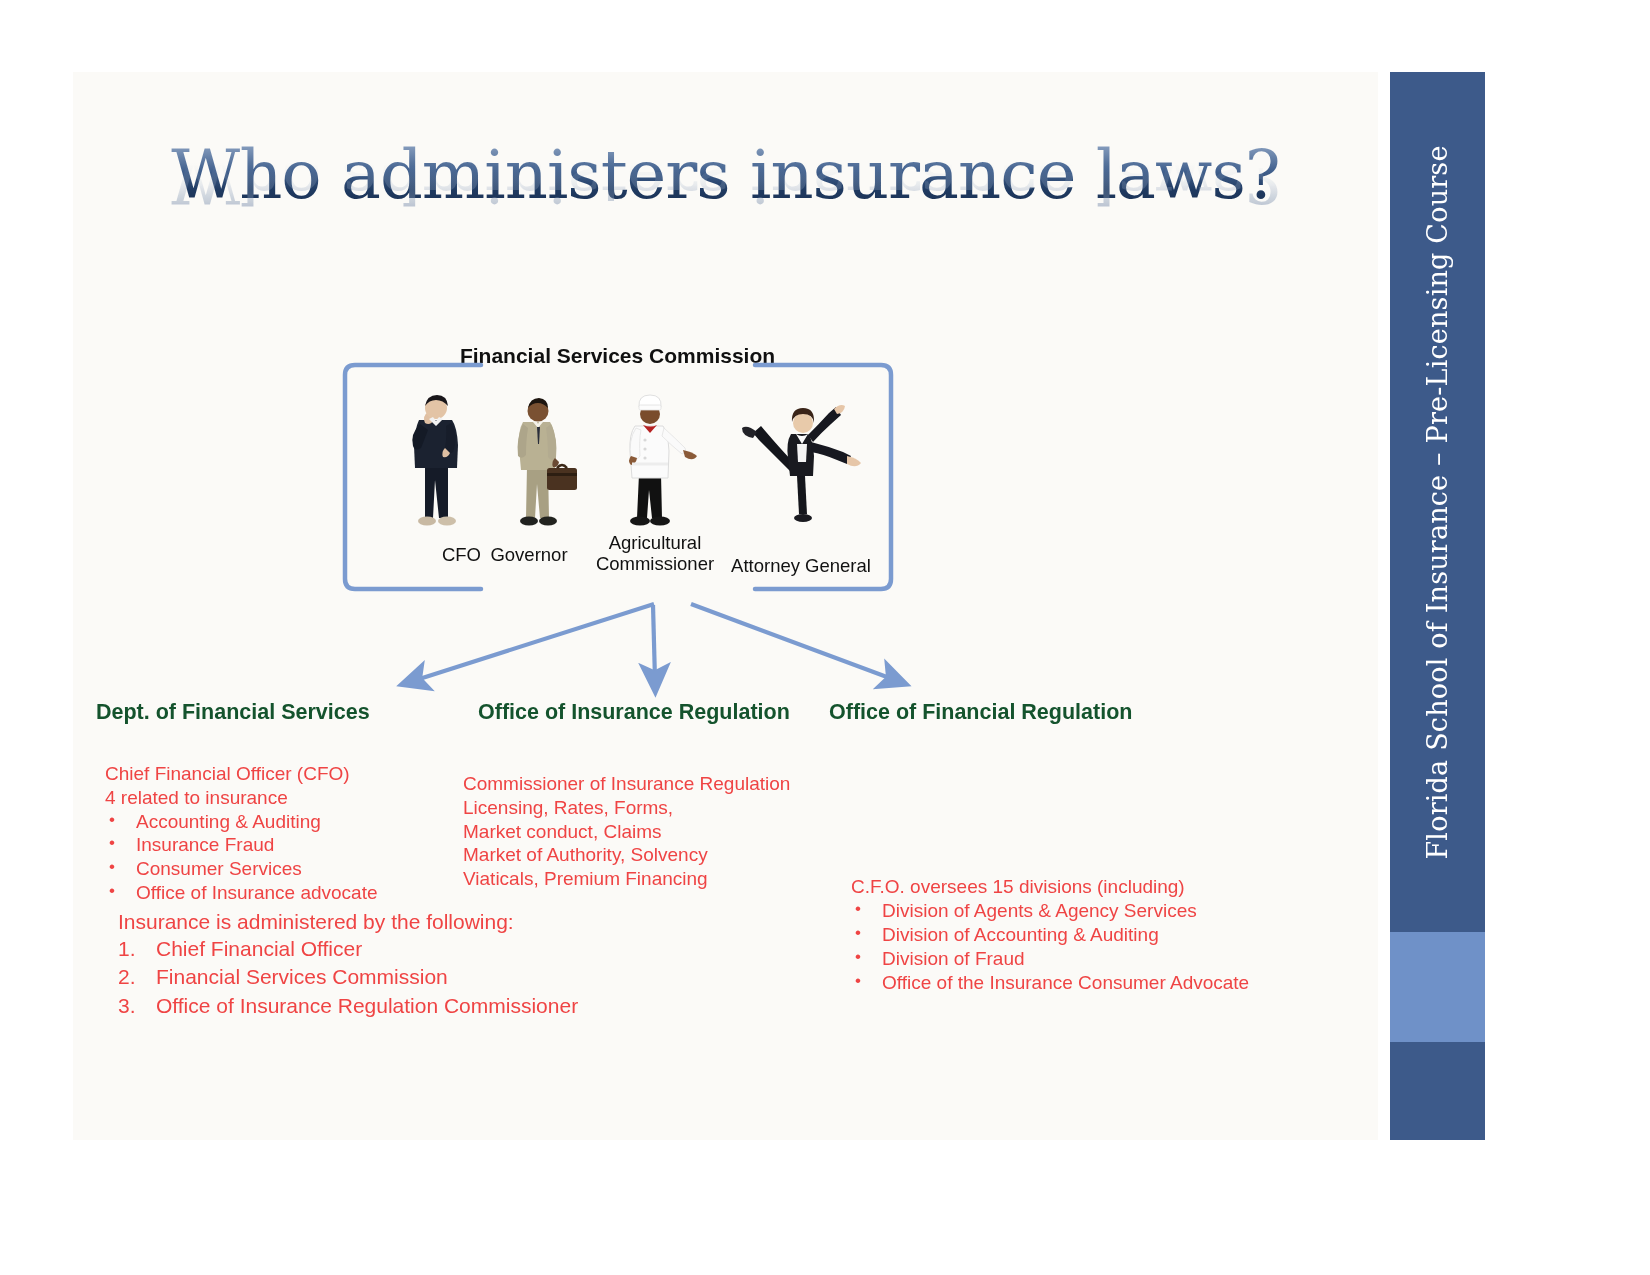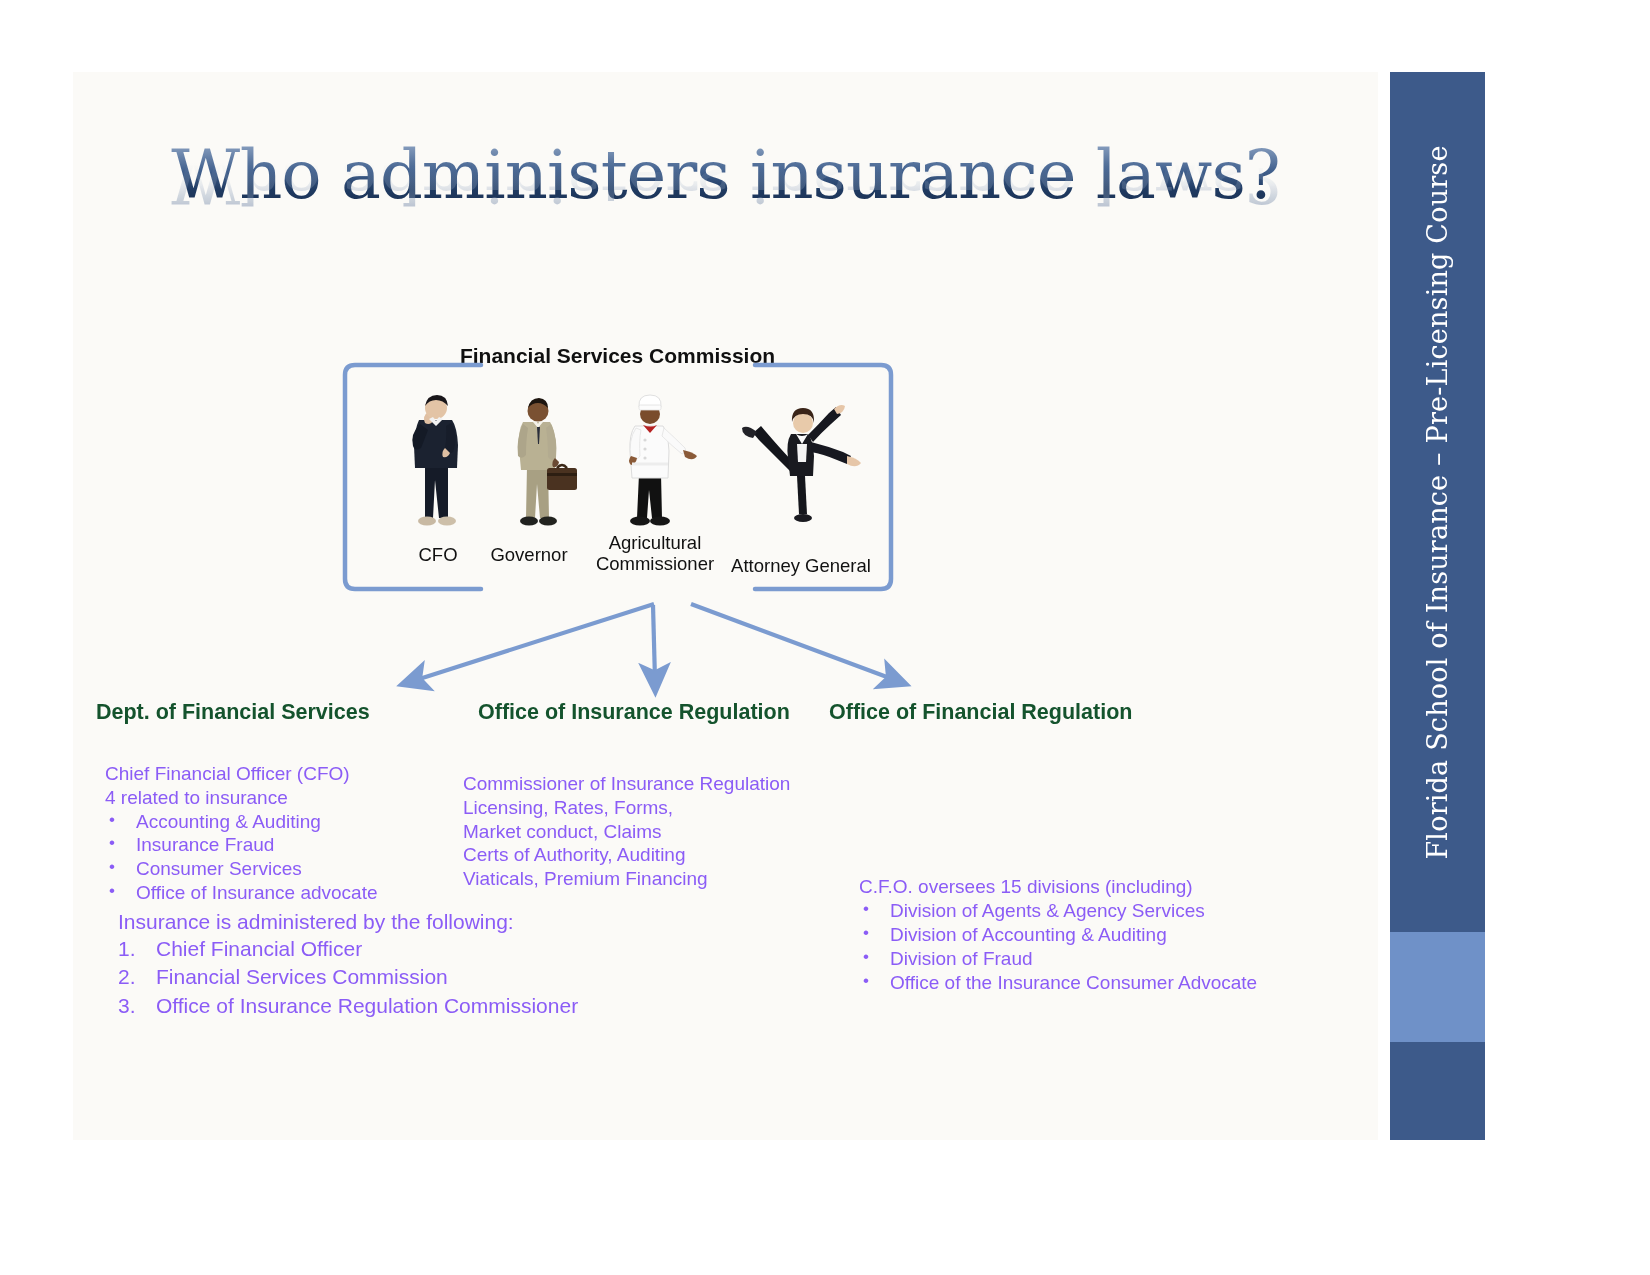--- a/index.html
+++ b/index.html
@@ -97,21 +97,21 @@
     font-size: 21.5px;
     font-weight: bold;
     color: #14532d;
     white-space: nowrap;
   }
 
   
   .body-block {
     position: absolute;
     font-size: 19px;
-    color: #8b5cf6;
+    color: #ef4444;
     line-height: 1.25;
   }
   .body-block .line { white-space: nowrap; }
 
   .bullet-list { list-style: none; }
   .bullet-list li {
     position: relative;
     padding-left: 31px;
     white-space: nowrap;
     line-height: 1.26;
@@ -212,21 +212,21 @@
     <path d="M33 22 Q27 26 30 33 Q35 36 39 30 Z" fill="#e0c0a3"></path>
 
     <path d="M56 33 Q64 45 58 62 Q52 66 50 58 Q52 46 51 36 Z" fill="#171d2a"></path>
     <path d="M50 58 Q46 62 48 67 Q53 68 55 63 Z" fill="#dfbfa2"></path>
 
     <circle cx="41" cy="18" r="11" fill="#e3c4a6"></circle>
     <path d="M30 16 Q32 5 42 5 Q52 5 53 16 Q48 10 41 10 Q34 10 30 16 Z" fill="#19161a"></path>
 
     <path d="M34 29 L41 36 L48 29 L44 27 L41 31 L38 27 Z" fill="#f2f2f2"></path>
   </svg>
-  <div class="figure-label" style="left:322px;top:472px;width:86px;">CFO</div>
+  <div class="figure-label" style="left:322px;top:472px;width:86px;text-align:right;">CFO</div>
 
   <svg style="position:absolute;left:422px;top:322px;" width="86" height="136">
     <path d="M32 72 L31 124 L40 124 L42 90 L45 124 L54 124 L53 72 Z" fill="#a8a083"></path>
     <ellipse cx="34" cy="127" rx="9" ry="4.5" fill="#20211f"></ellipse>
     <ellipse cx="53" cy="127" rx="9" ry="4.5" fill="#22231f"></ellipse>
     <path d="M28 28 Q23 36 24 54 L26 76 L60 76 L61 53 Q60 35 55 28 Z" fill="#b9b193"></path>
 
     <path d="M38 28 L43 34 L48 28 L45 26 L43 30 L41 26 Z" fill="#f4f2ea"></path>
     <path d="M42 33 L45 33 L44 50 L43 50 Z" fill="#2a2e3a"></path>
 
@@ -322,21 +322,21 @@
       <li>Office of Insurance advocate</li>
     </ul>
   </div>
 
   <div class="col-heading" style="left:405px;top:628px;">Office of Insurance Regulation</div>
 
   <div class="body-block" style="left:390px;top:700px;">
     <div class="line">Commissioner of Insurance Regulation</div>
     <div class="line">Licensing, Rates, Forms,</div>
     <div class="line">Market conduct, Claims</div>
-    <div class="line">Certs of Authority, Auditing</div>
+    <div class="line">Market of Authority, Solvency</div>
     <div class="line">Viaticals, Premium Financing</div>
   </div>
 
   <div class="col-heading" style="left:756px;top:628px;">Office of Financial Regulation</div>
 
 
   <div class="body-block" style="left:45px;top:805px;font-size:21px;margin-top:32px;">
     <div class="line">Insurance is administered by the following:</div>
     <ol class="num-list">
       <li>
@@ -347,21 +347,21 @@
         <span class="num">2.</span>
         <span>Financial Services Commission</span>
       </li>
       <li>
         <span class="num">3.</span>
         <span>Office of Insurance Regulation Commissioner</span>
       </li>
     </ol>
   </div>
 
-  <div class="body-block" style="left:778px;top:803px;margin-left:8px;">
+  <div class="body-block" style="left:778px;top:803px;">
     <div class="line">C.F.O. oversees 15 divisions (including)</div>
     <ul class="bullet-list">
       <li>Division of Agents &amp; Agency Services</li>
       <li>Division of Accounting &amp; Auditing</li>
       <li>Division of Fraud</li>
       <li>Office of the Insurance Consumer Advocate</li>
     </ul>
   </div>
 
 </div>

